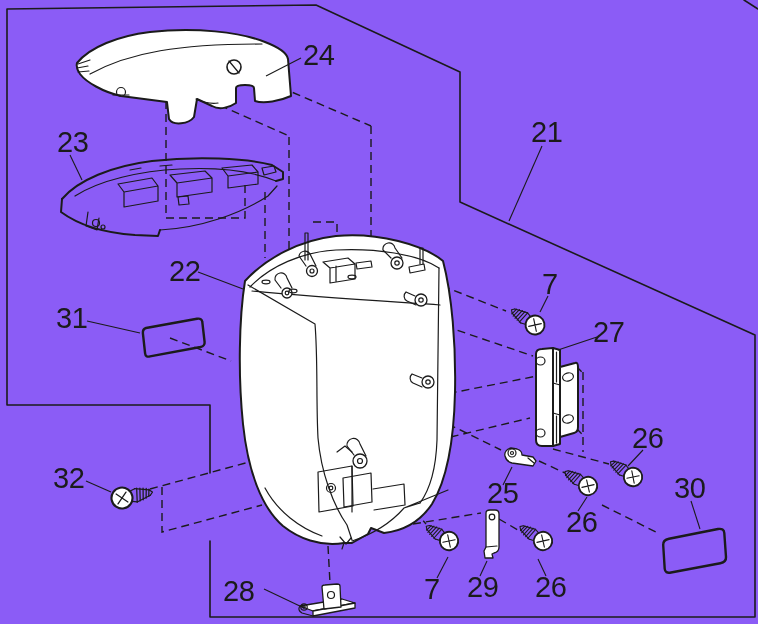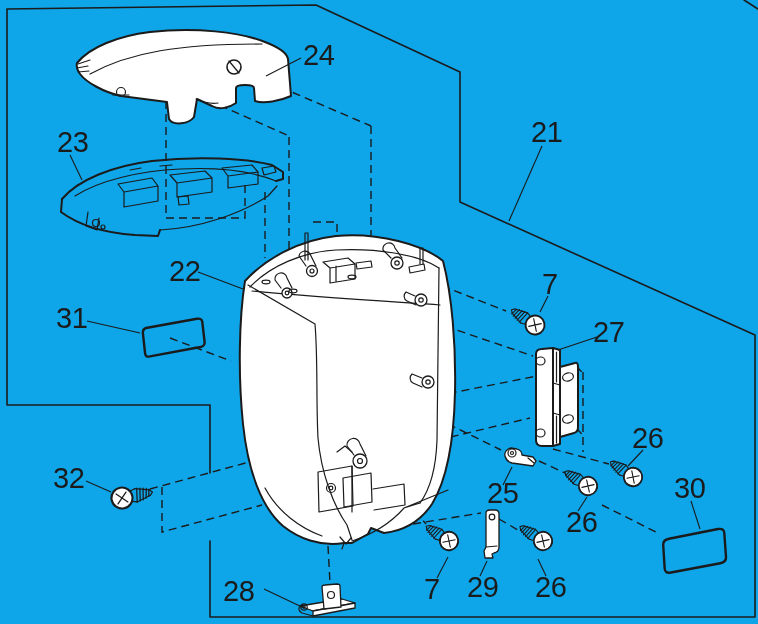--- a/index.html
+++ b/index.html
@@ -1,17 +1,17 @@
 <!DOCTYPE html>
 <html><head>
 <meta charset="utf-8">
 <style>
   html,body{margin:0;padding:0;background:#ffffff;}
   .stage{
-    position:relative;width:758px;height:624px;background:#0ea5e9;
+    position:relative;width:758px;height:624px;background:#8b5cf6;
     font-family:"Liberation Sans", sans-serif;overflow:hidden;text-decoration:underline;
   }
   svg{display:block;}
   .ln  {fill:none;stroke:#1b1b1b;stroke-width:2;stroke-linejoin:round;stroke-linecap:round;}
   .ln-thin{fill:none;stroke:#1b1b1b;stroke-width:1.2;stroke-linejoin:round;stroke-linecap:round;}
   .ln-med{fill:none;stroke:#1b1b1b;stroke-width:1.6;stroke-linejoin:round;stroke-linecap:round;}
   .ln-bold{fill:none;stroke:#1b1b1b;stroke-width:2.4;stroke-linejoin:round;stroke-linecap:round;}
   .fillw{fill:#ffffff;stroke:#1b1b1b;stroke-width:2;stroke-linejoin:round;}
   .fillw-thin{fill:#ffffff;stroke:#1b1b1b;stroke-width:1.3;stroke-linejoin:round;}
   .dash{fill:none;stroke:#1b1b1b;stroke-width:1.4;stroke-dasharray:8 5;stroke-linecap:butt;}

